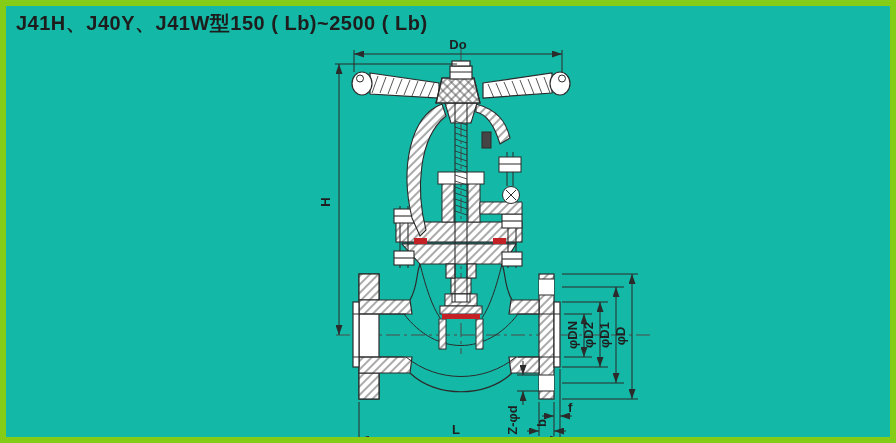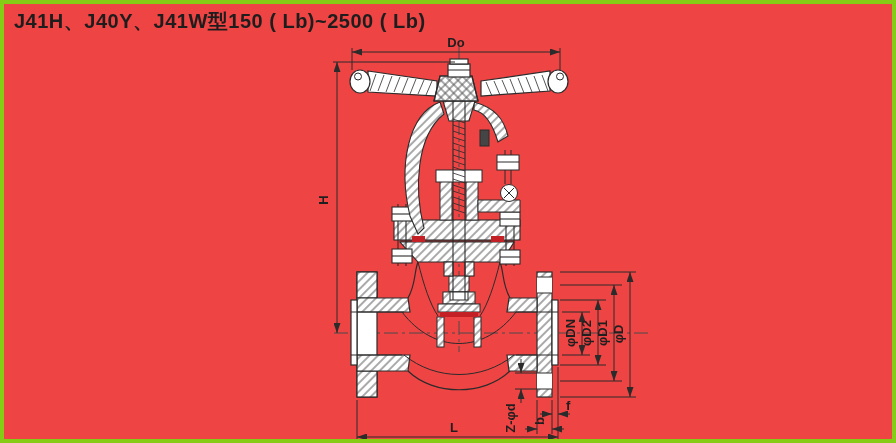--- a/index.html
+++ b/index.html
@@ -1,17 +1,17 @@
 <!DOCTYPE html>
 <html><head>
 <meta charset="utf-8">
 <style>
   html,body{margin:0;padding:0;background:#fff;}
-  .frame{position:relative;width:896px;height:443px;background:#ef4444;
-         border:4px solid #84cc16;box-sizing:border-box;overflow:hidden;
+  .frame{position:relative;width:896px;height:443px;background:#14b8a6;
+         border:6px solid #84cc16;box-sizing:border-box;overflow:hidden;
          font-family:"Liberation Sans","DejaVu Sans",sans-serif;}
   .title{position:absolute;left:10px;top:4px;font-size:20px;font-weight:bold;
          color:#1d1d1d;letter-spacing:0.5px;white-space:nowrap;}
   svg{position:absolute;left:0;top:0;}
   svg text{font-family:"Liberation Sans","DejaVu Sans",sans-serif;
            font-size:13px;font-weight:bold;fill:#1f1f1f;}
 </style>
 </head>
 <body>
 

